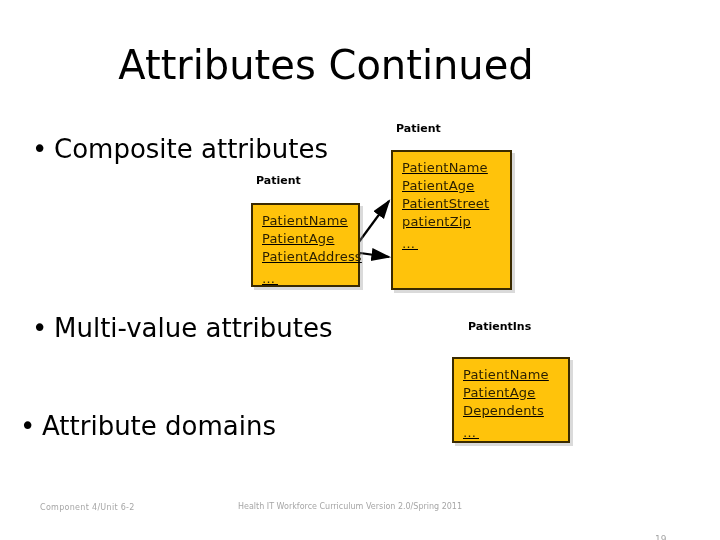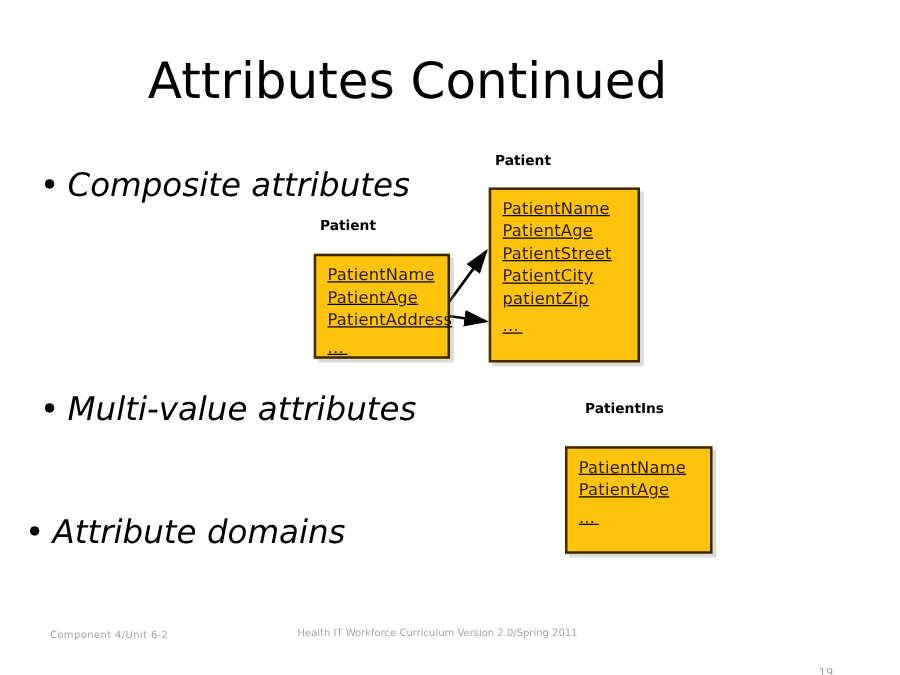--- a/index.html
+++ b/index.html
@@ -29,21 +29,20 @@
     color: #000000;
     line-height: 1.1;
   }
 
   
   .bullet {
     position: absolute;
     font-size: 26px;
     color: #000000;
     white-space: nowrap;
-    font-style: italic;
   }
   .bullet .dot {
     display: inline-block;
     width: 22px;
     font-size: 26px;
     line-height: 1;
   }
   #bullet-composite { left: 32px; top: 134px; }
   #bullet-multivalue { left: 32px; top: 313px; }
   #bullet-domains    { left: 20px; top: 411px; }
@@ -165,30 +164,30 @@
   <div class="attr">PatientAddress</div>
   <div class="ellipsis">…</div>
 </div>
 
 <div class="entity-caption" id="caption-patient-right">Patient</div>
 
 <div class="entity-box" id="box-patient-right">
   <div class="attr">PatientName</div>
   <div class="attr">PatientAge</div>
   <div class="attr">PatientStreet</div>
-  <div class="attr">PatientCity</div>
   <div class="attr">patientZip</div>
   <div class="ellipsis">…</div>
 </div>
 
 <div class="entity-caption" id="caption-patient-ins">PatientIns</div>
 
 <div class="entity-box" id="box-patient-ins">
   <div class="attr">PatientName</div>
   <div class="attr">PatientAge</div>
+  <div class="attr">Dependents</div>
   <div class="ellipsis">…</div>
 </div>
 
 <div class="footer-text" id="footer-left">Component 4/Unit 6-2</div>
 
 <div class="footer-text" id="footer-center">Health IT Workforce Curriculum Version 2.0/Spring 2011</div>
 
 <div class="footer-text" id="footer-page">19</div>
 
 </body></html>

